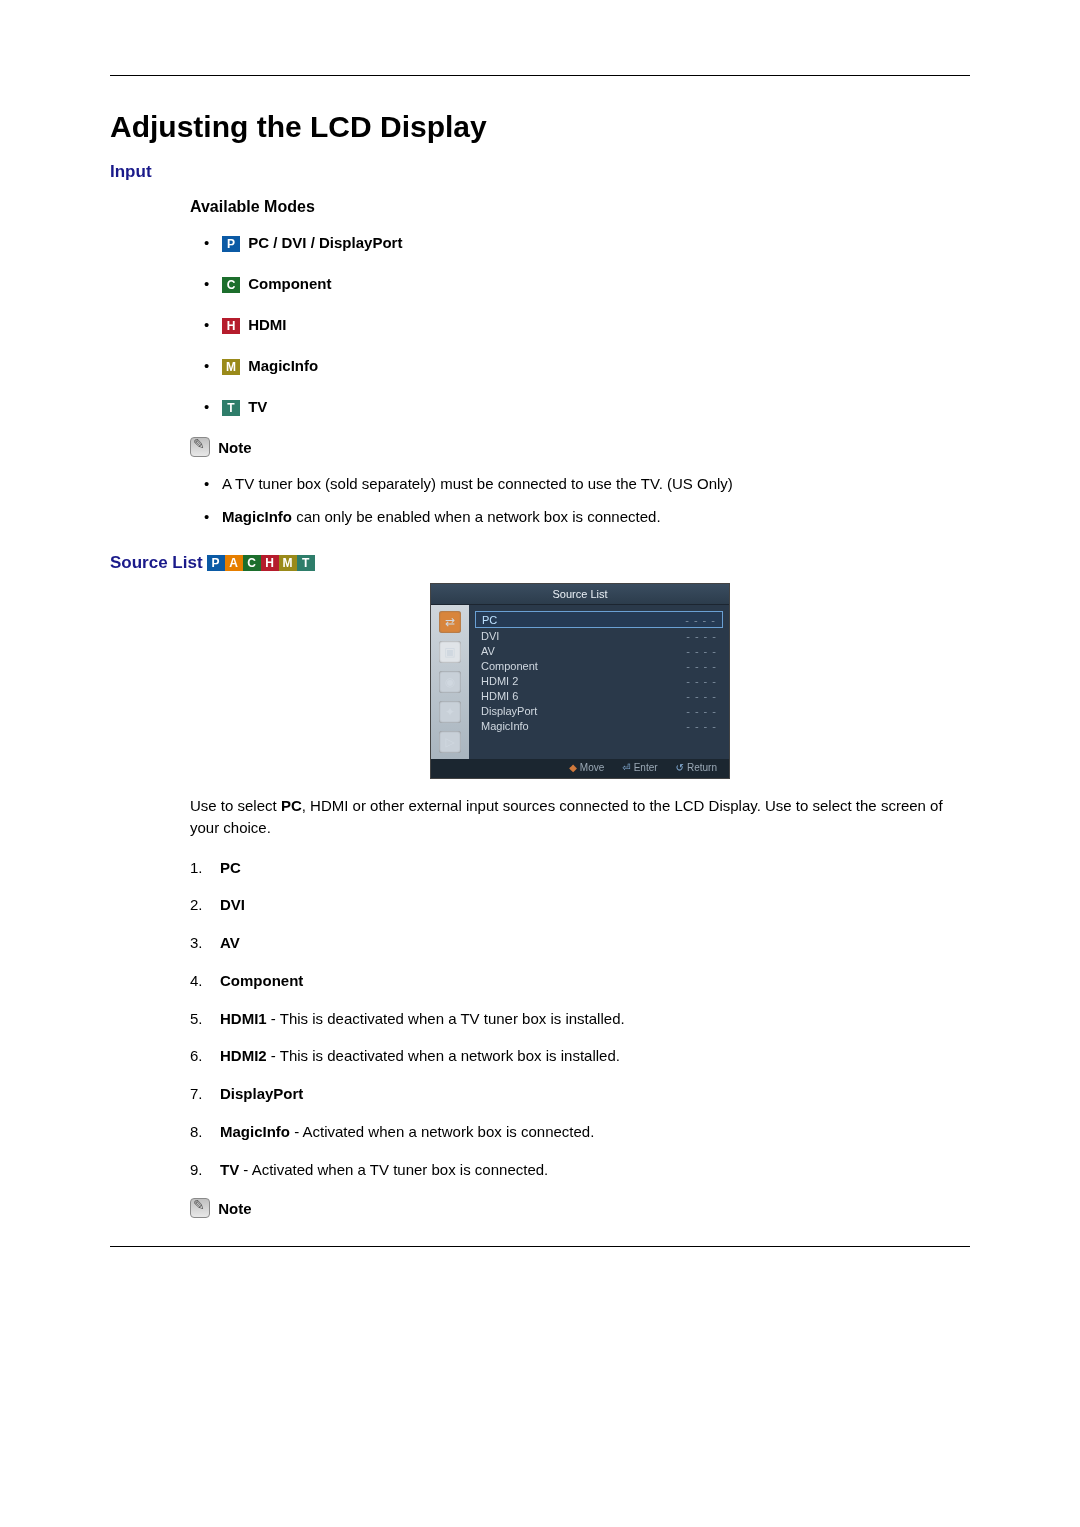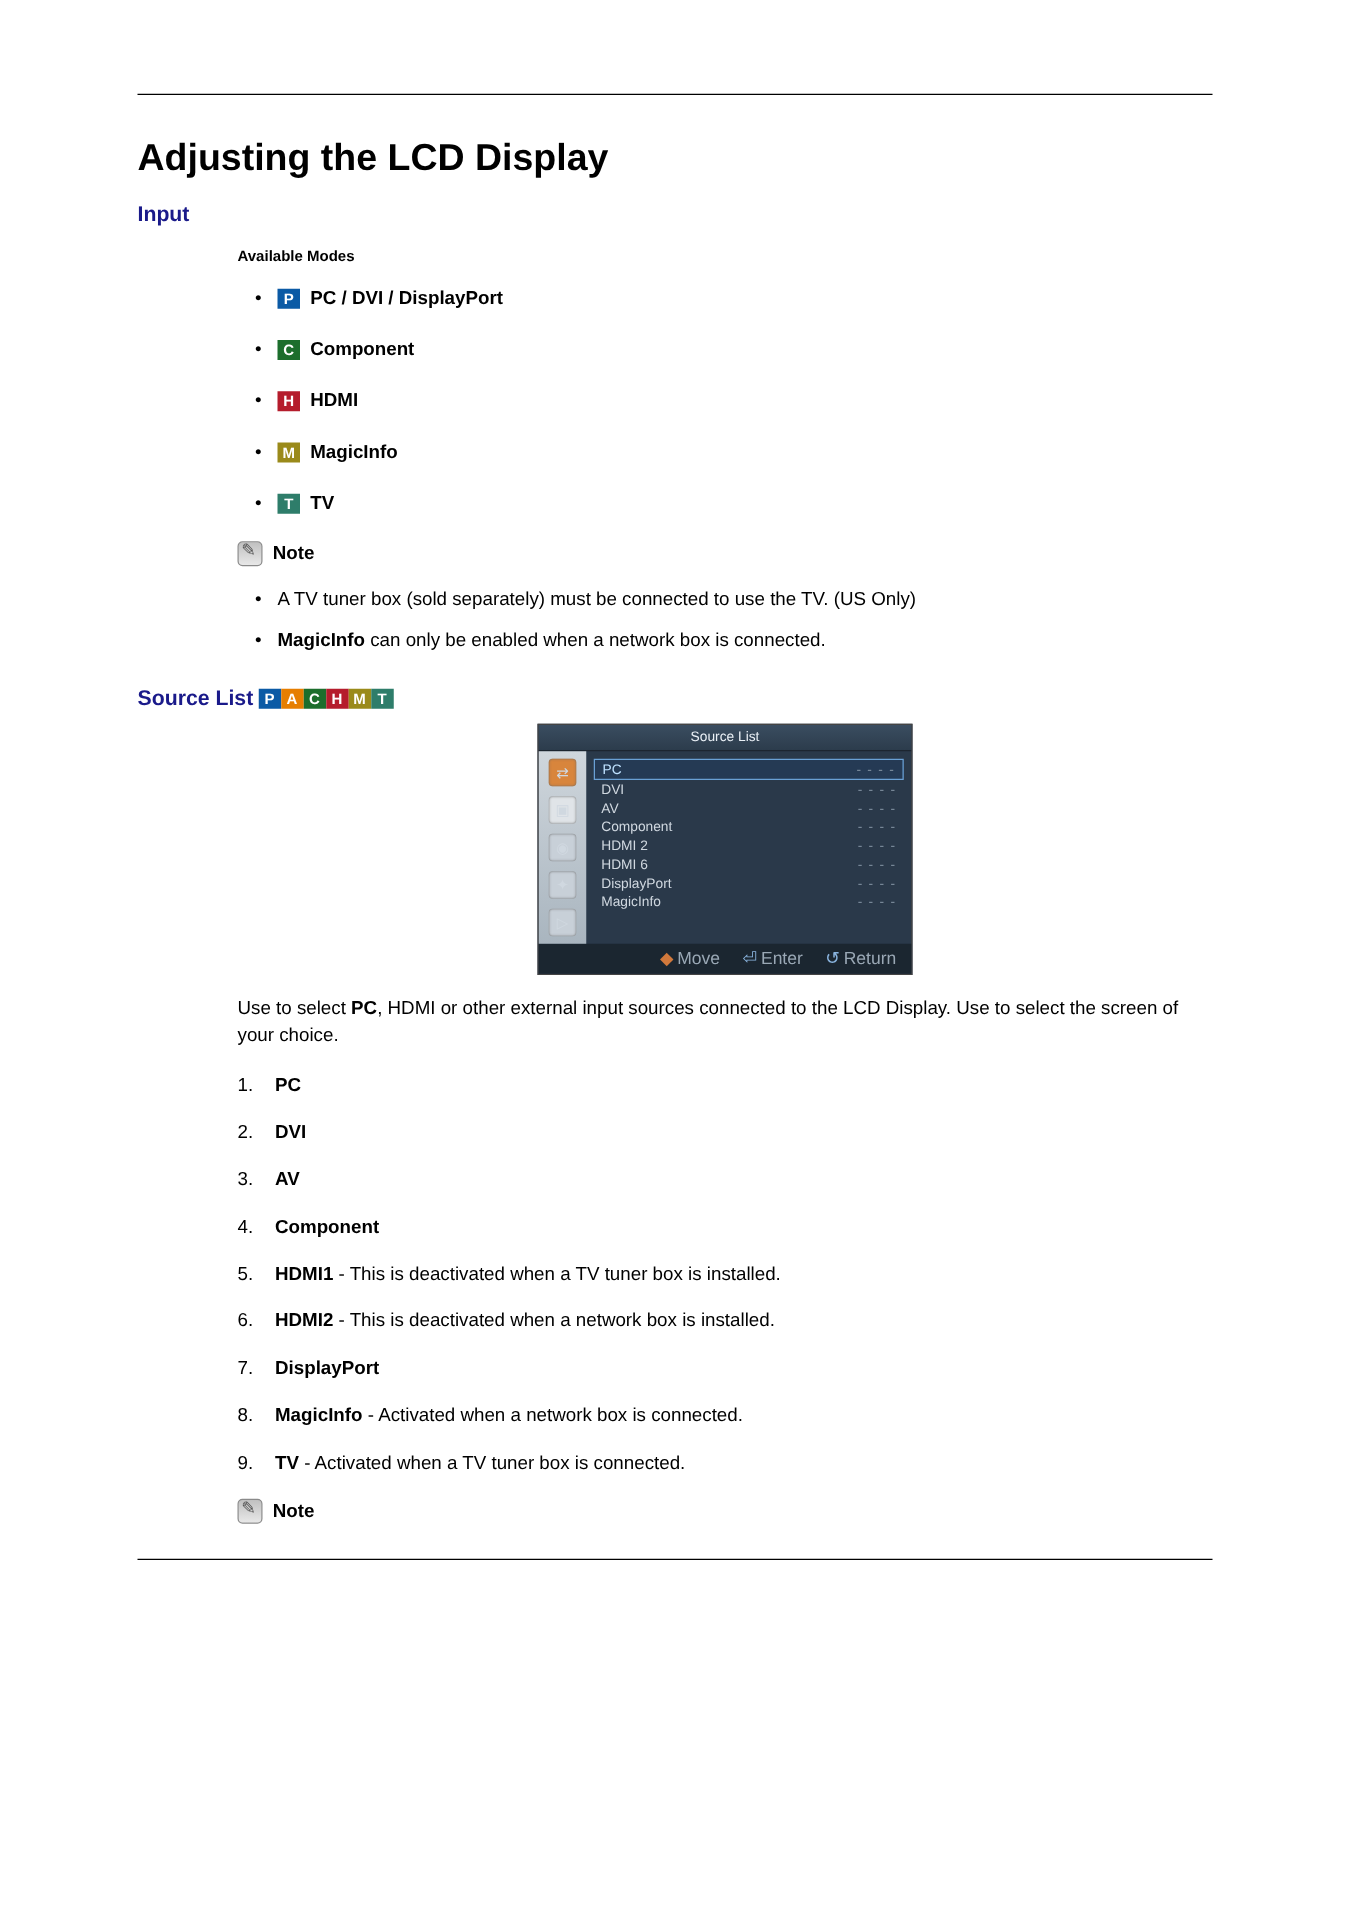--- a/index.html
+++ b/index.html
@@ -21,21 +21,21 @@
   }
   h2 {
     font-size: 17px;
     color: #1a1a8a;
     font-weight: bold;
     margin-top: 4px;
     margin-bottom: 16px;
   }
   .indent { margin-left: 80px; }
   h3 {
-    font-size: 12px;
+    font-size: 16px;
     font-weight: bold;
     margin-bottom: 16px;
   }
   ul.bullet { list-style: none; margin: 0; padding: 0; }
   ul.bullet > li {
     position: relative;
     margin-left: 32px;
     margin-bottom: 20px;
     line-height: 1.4;
   }
@@ -128,21 +128,21 @@
     background: rgba(30,60,100,0.4);
     color: #bfe2ff;
   }
   .osd .row .v { color: #7f8fa0; letter-spacing: 1px; }
   .osd .foot {
     display: flex;
     justify-content: flex-end;
     gap: 18px;
     padding: 3px 12px 5px;
     background: #1b2630;
-    font-size: 14px;
+    font-size: 10px;
     color: #9aa8b5;
   }
   .osd .foot .k { color: #d1793c; margin-right: 3px; }
   .osd .foot .k2 { color: #8ab4de; margin-right: 3px; }
 
   p.paragraph { margin-bottom: 18px; line-height: 1.45; }
   ol.numlist { list-style: none; counter-reset: n; margin: 0; padding: 0; }
   ol.numlist > li {
     counter-increment: n;
     position: relative;

